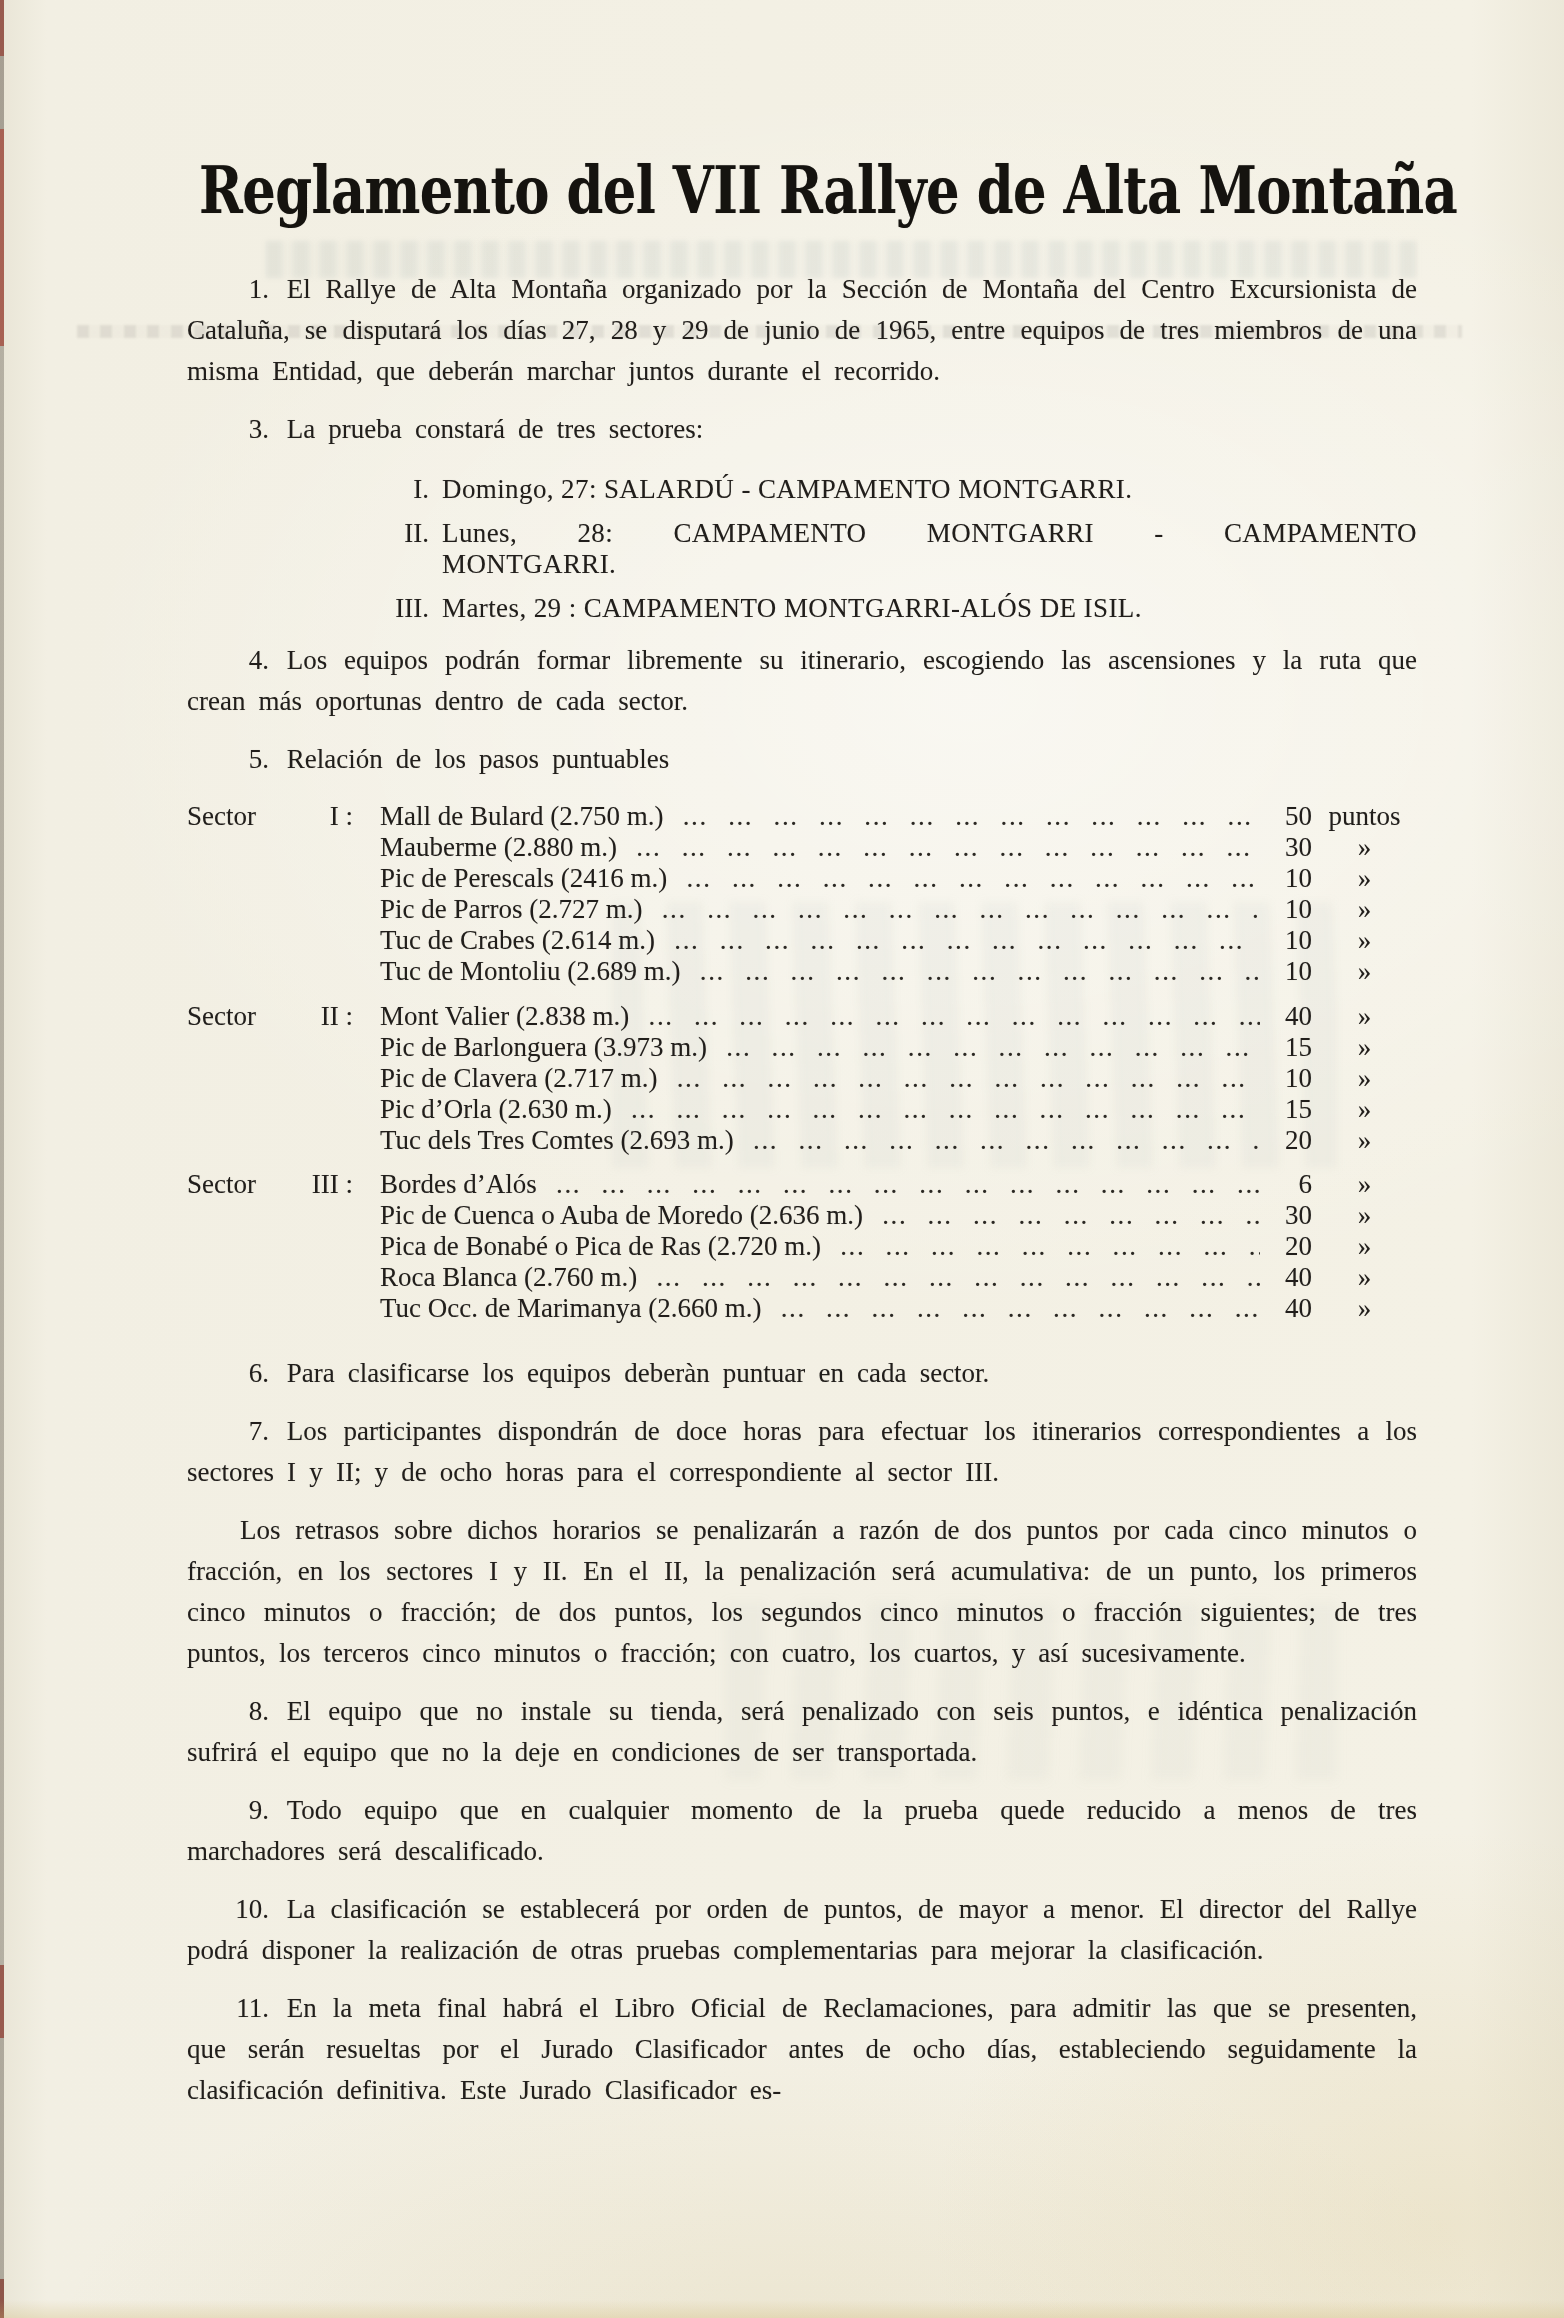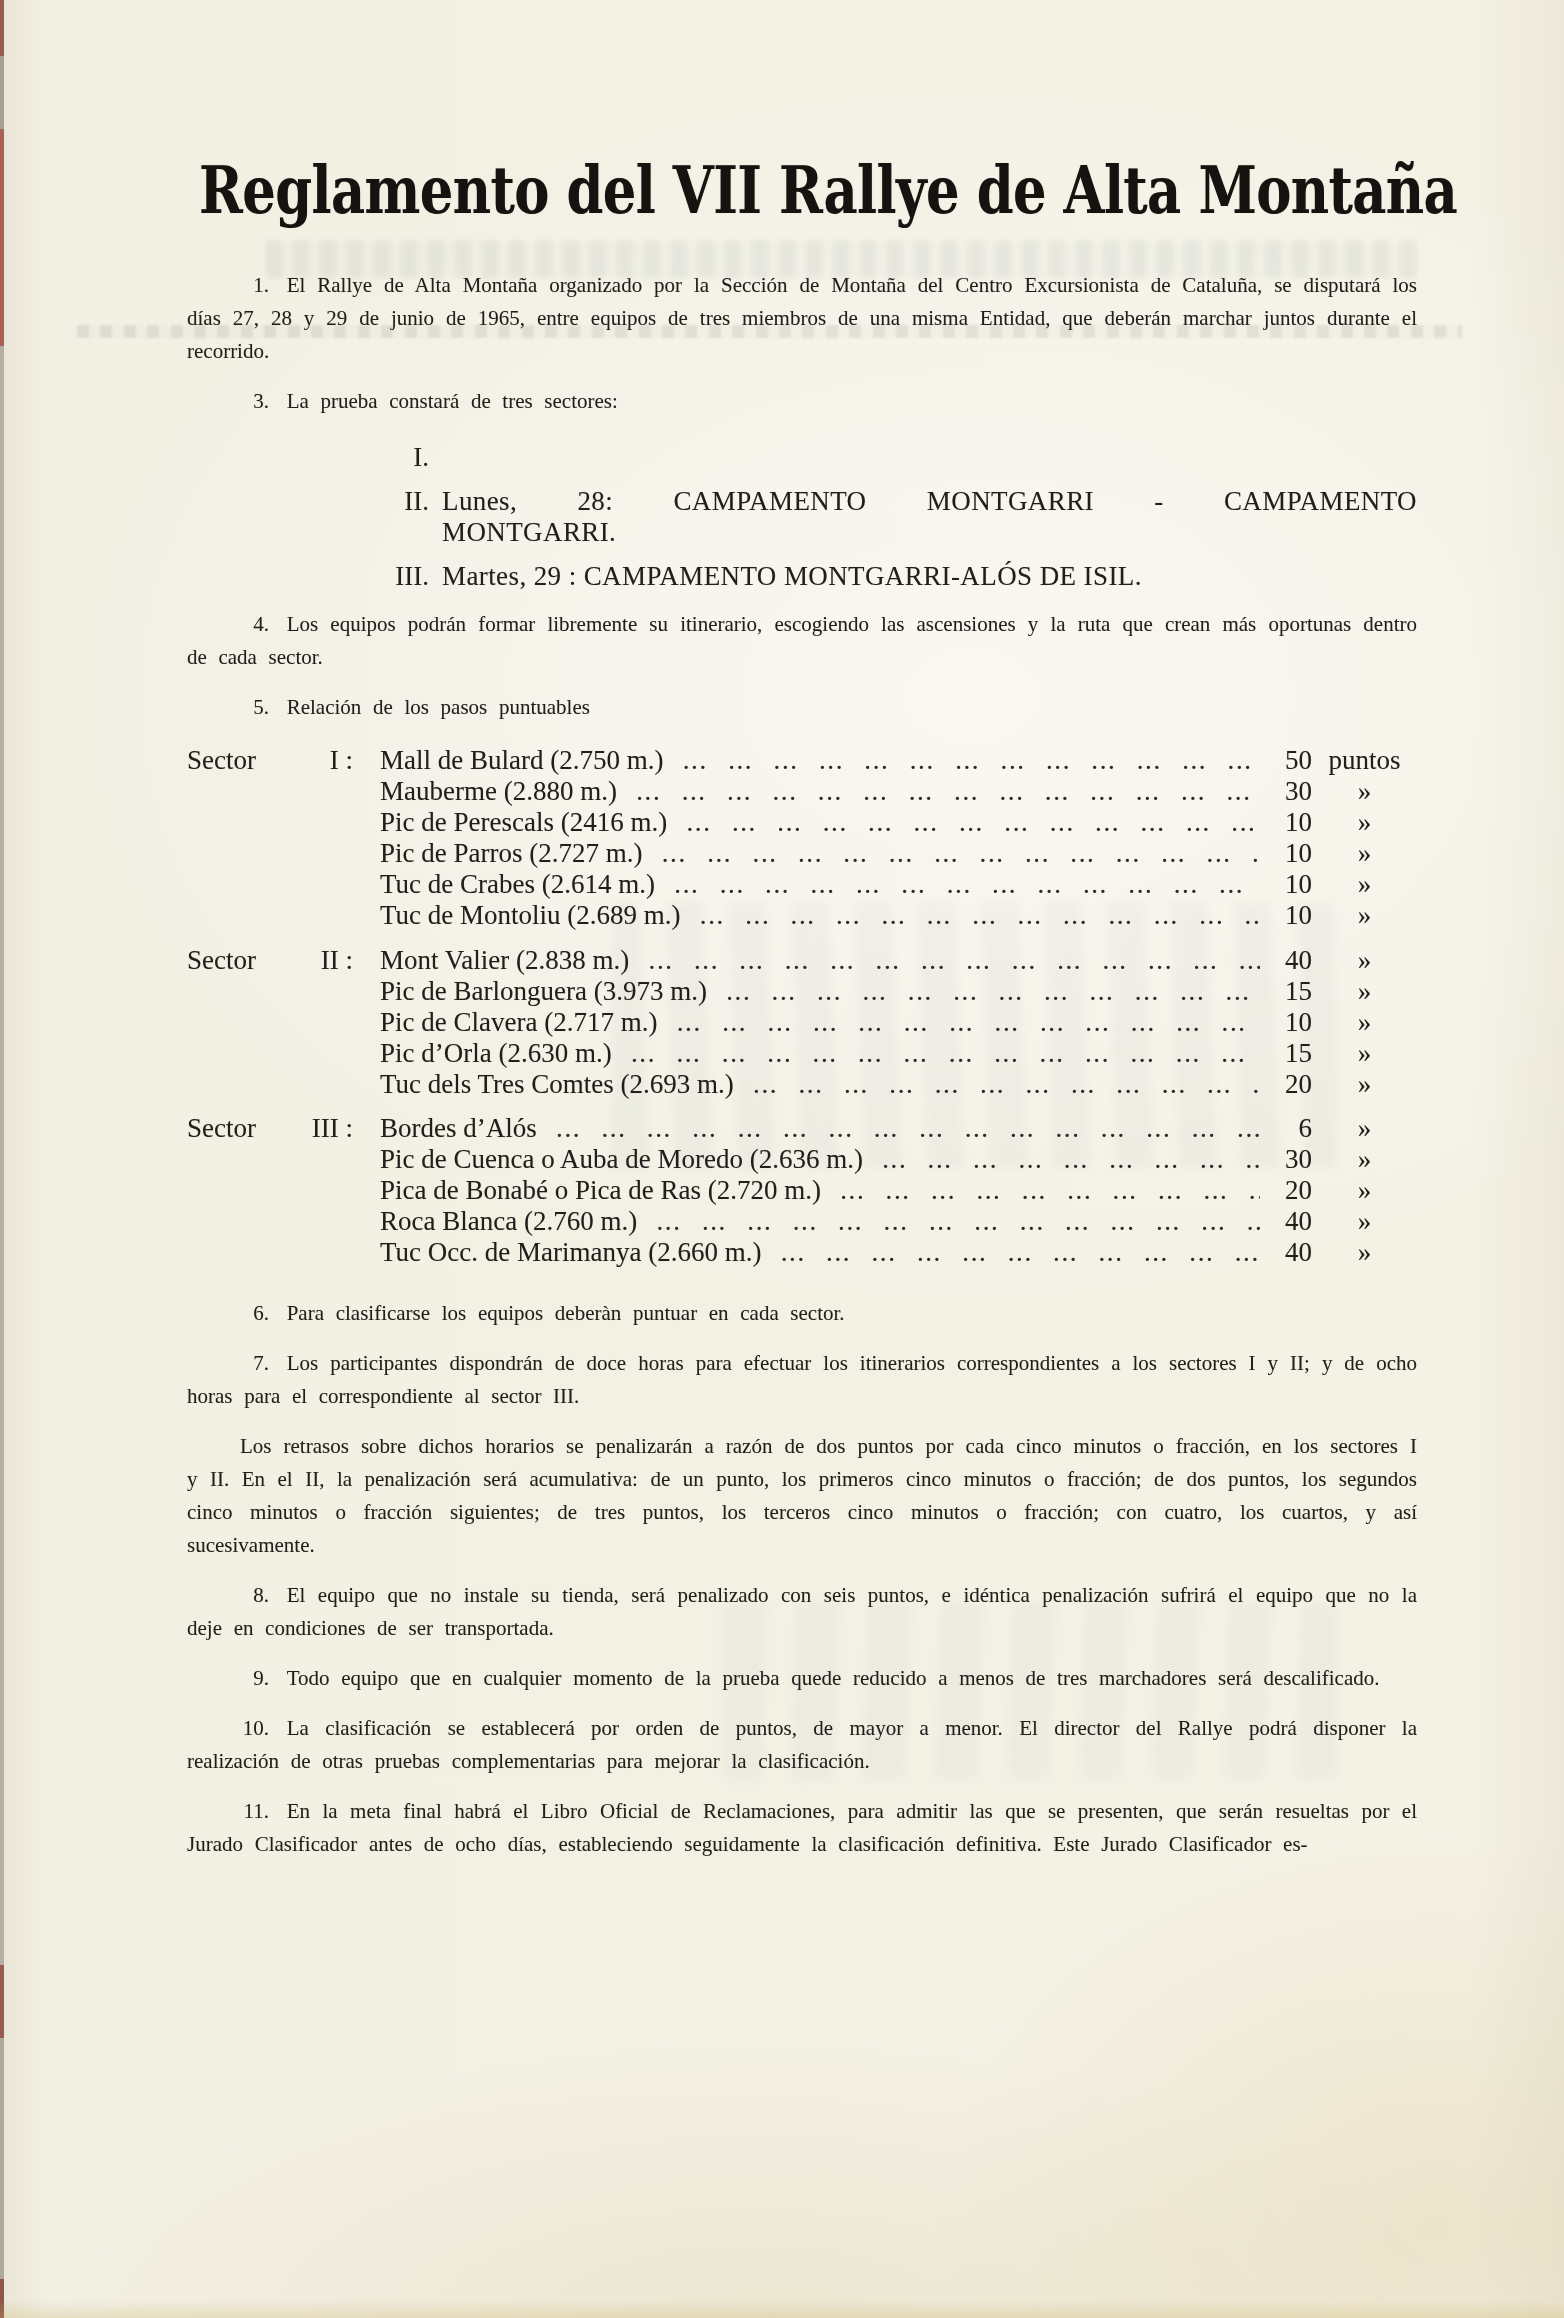--- a/index.html
+++ b/index.html
@@ -42,21 +42,21 @@
 
   .content{position:absolute;left:187px;top:151px;width:1230px;}
 
   h1{margin:0 0 40px 12px;padding:0;white-space:nowrap;}
   .tscale{display:inline-block;transform:scaleX(0.80);transform-origin:left;
     font-family:"DejaVu Serif", serif;font-weight:bold;
     font-size:66px;letter-spacing:-0.8px;color:#15130f;
     text-shadow:0 0 0.8px rgba(21,19,15,.4);}
 
   .para{margin:0 0 17px 0;text-align:justify;
-    font-size:21px;line-height:33px;word-spacing:6.4px;
+    font-size:27px;line-height:41px;word-spacing:6.4px;
     text-indent:35px;
     text-shadow:0 0 0.8px rgba(33,30,27,.22);}
   .para.nonum{text-indent:53px;}
   .pnum{display:inline-block;width:47px;text-align:right;margin-right:17.7px;text-indent:0;}
 
   .rlist{margin:24px 0 16px 0;}
   .ritem{display:flex;margin-bottom:13px;font-size:27px;line-height:31px;
     text-shadow:0 0 0.8px rgba(33,30,27,.22);}
   .rnum{flex:0 0 242px;text-align:right;}
   .rtext{flex:1;margin-left:13px;letter-spacing:0.4px;}
@@ -93,20 +93,21 @@
     <h1><span class="tscale">Reglamento del VII Rallye de Alta Montaña</span></h1>
 
     <p class="para"><span class="pnum">1.</span><span>El Rallye de Alta Montaña organizado por la Sección de Montaña del Centro Excursionista de Cataluña, se disputará los días 27, 28 y 29 de junio de 1965, entre equipos de tres miembros de una misma Entidad, que deberán marchar juntos durante el recorrido.</span></p>
 
 
     <p class="para"><span class="pnum">3.</span><span>La prueba constará de tres sectores:</span></p>
 
     <div class="rlist">
       <div class="ritem">
         <span class="rnum">I.</span>
+        <span class="rtext">Domingo, 27: SALARDÚ - CAMPAMENTO MONTGARRI.</span>
       </div>
       <div class="ritem">
         <span class="rnum">II.</span>
         <span class="rtext">
             <span class="jline">Lunes, 28: CAMPAMENTO MONTGARRI - CAMPAMENTO</span>
             <span class="nline">MONTGARRI.</span>
           </span>
       </div>
       <div class="ritem">
         <span class="rnum">III.</span>

